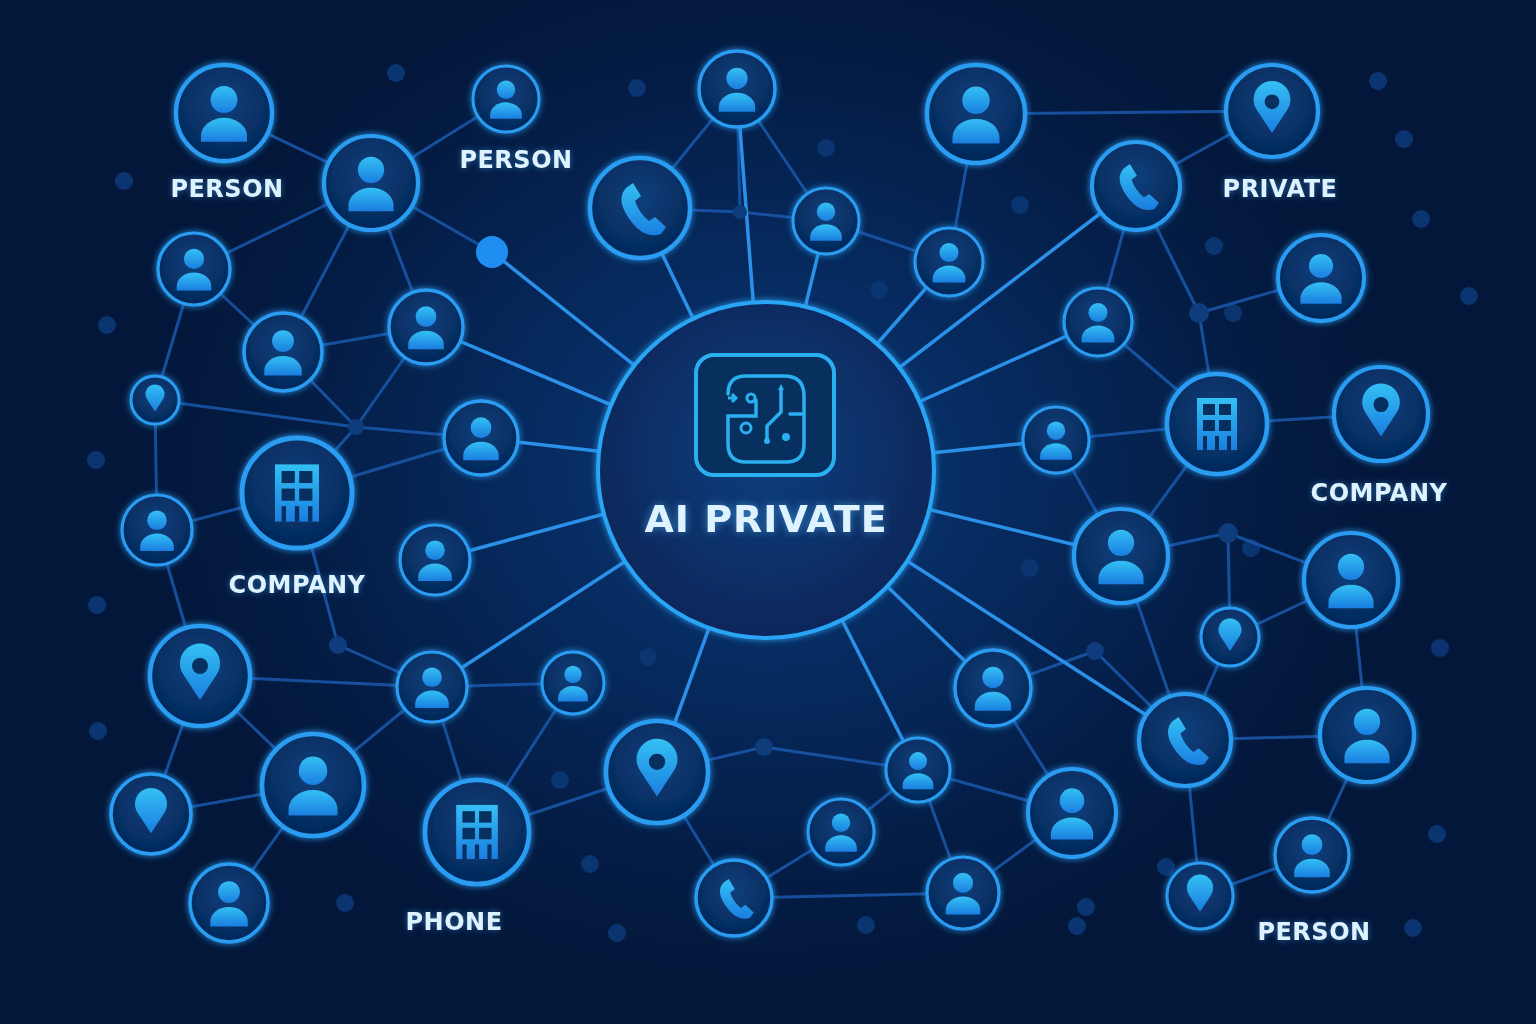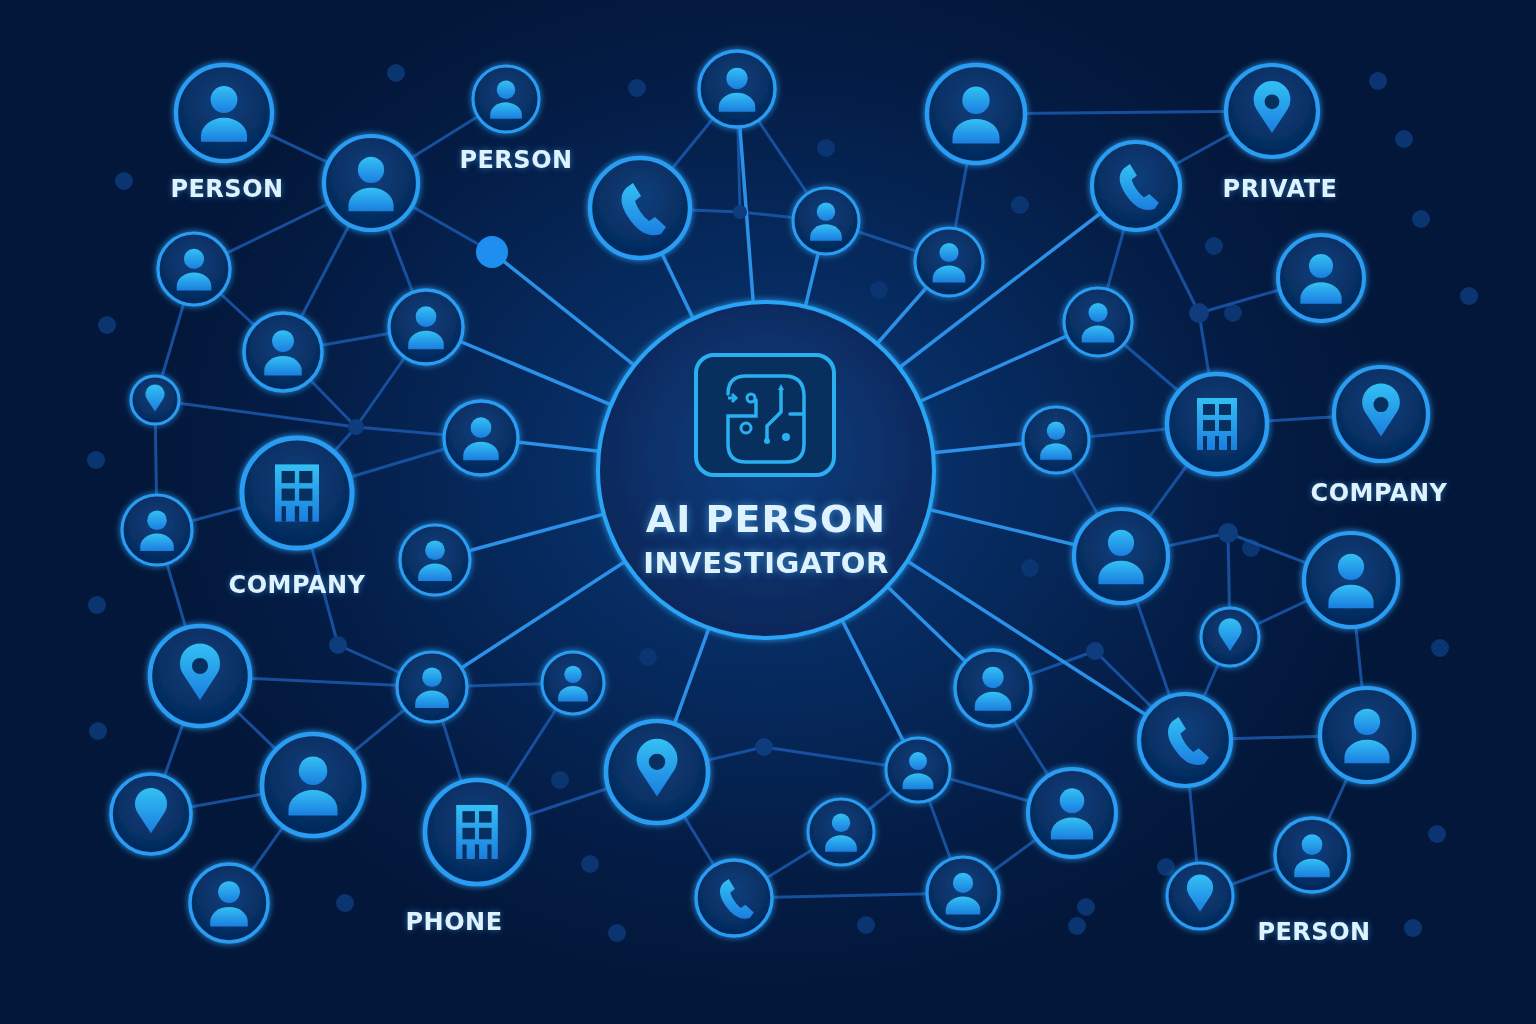--- a/index.html
+++ b/index.html
@@ -591,22 +591,21 @@
         <circle cx="751" cy="398" r="4" fill="none" stroke="#2ab0f0" stroke-width="3"></circle>
         <circle cx="746" cy="428" r="5" fill="none" stroke="#2ab0f0" stroke-width="3"></circle>
         <path d="M781 390 v22 l-14 14 v14" fill="none" stroke="#2ab0f0" stroke-width="3.5" stroke-linecap="round"></path>
         <path d="M781 384 l-3 6 h6 z" fill="#2ab0f0"></path>
         <circle cx="767" cy="441" r="3" fill="#2ab0f0"></circle>
         <circle cx="786" cy="437" r="4" fill="#2ab0f0"></circle>
         <path d="M790 414 h12" stroke="#2ab0f0" stroke-width="3.5" stroke-linecap="round"></path>
       </g>
     </g>
   </svg>
-  <div class="title1">AI PERSON</div>
-  <div class="title2">INVESTIGATOR</div>
+  <div class="title1">AI PRIVATE</div>
   <div id="labels-layer">
       <div class="label" style="left: 227px; top: 189px;">PERSON</div>
       <div class="label" style="left: 516px; top: 160px;">PERSON</div>
       <div class="label" style="left: 1280px; top: 189px;">PRIVATE</div>
       <div class="label" style="left: 297px; top: 585px;">COMPANY</div>
       <div class="label" style="left: 1379px; top: 493px;">COMPANY</div>
       <div class="label" style="left: 454px; top: 922px;">PHONE</div>
       <div class="label" style="left: 1314px; top: 932px;">PERSON</div>
     </div>
 </div>

